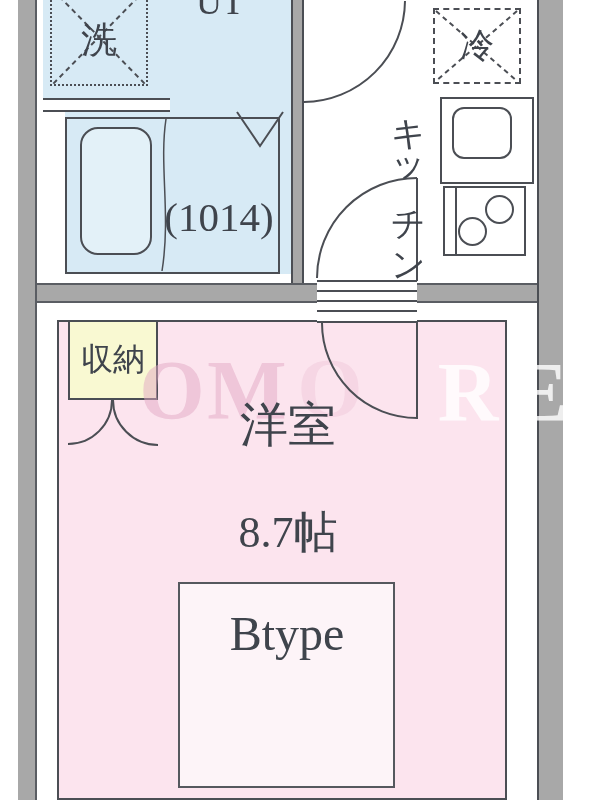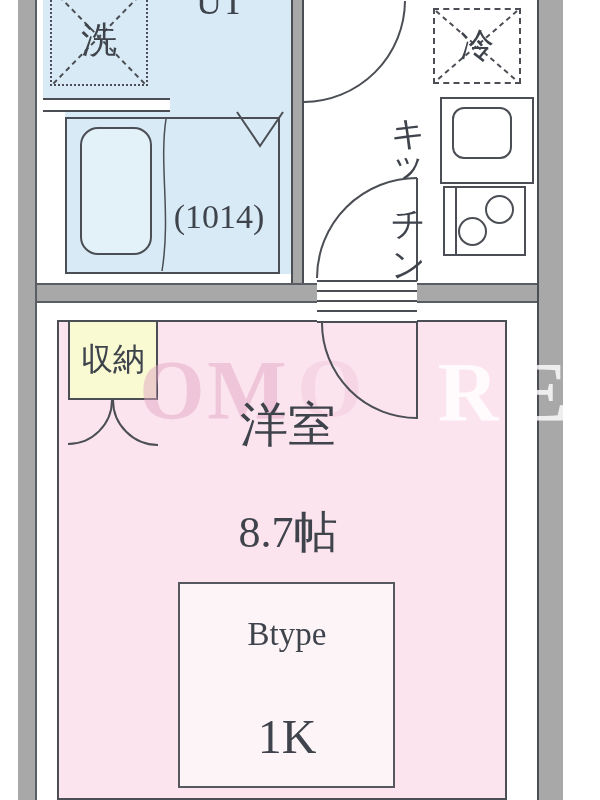--- a/index.html
+++ b/index.html
@@ -85,22 +85,21 @@
   </svg>
 
   <span class="wm wm-pink" style="left:172px;top:390px;">O</span>
   <span class="wm wm-pink" style="left:247px;top:390px;">M</span>
   <span class="wm wm-pink" style="left:330px;top:388px;opacity:.45;">O</span>
   <span class="wm wm-white" style="left:468px;top:392px;">R</span>
   <span class="wm wm-white" style="left:540px;top:392px;">E</span>
 
   <div class="txt label" style="left:220px;top:2px;font-size:36px;">UT</div>
   <div class="txt label" style="left:99px;top:40px;font-size:36px;">洗</div>
-  <div class="txt label" style="left:219px;top:217px;font-size:34px;">(1014)</div>
+  <div class="txt label" style="left:219px;top:217px;font-size:41px;">(1014)</div>
   <div class="txt label" style="left:477px;top:46px;font-size:34px;">冷</div>
   <div class="txt vert label" style="left:408px;top:185px;font-size:34px;">キッチン</div>
   <div class="txt label" style="left:113px;top:359px;font-size:32px;">収納</div>
   <div class="txt label" style="left:288px;top:425px;font-size:48px;">洋室</div>
   <div class="txt label" style="left:288px;top:533px;font-size:44px;">8.7帖</div>
-  <div class="txt label" style="left:287px;top:634px;font-size:33px;">Btype</div>
-  <div class="txt label" style="left:287px;top:737px;font-size:48px;">1K</div>
+  <div class="txt label" style="left:287px;top:634px;font-size:48px;">Btype</div>
 
 </div>
 
 </body></html>

